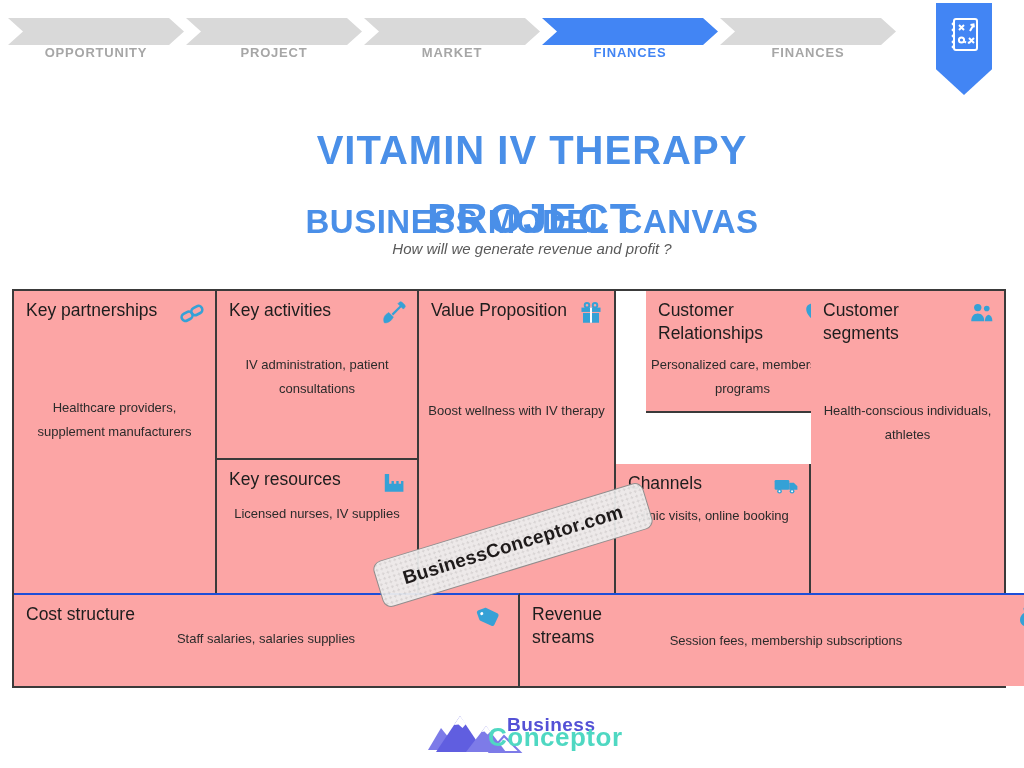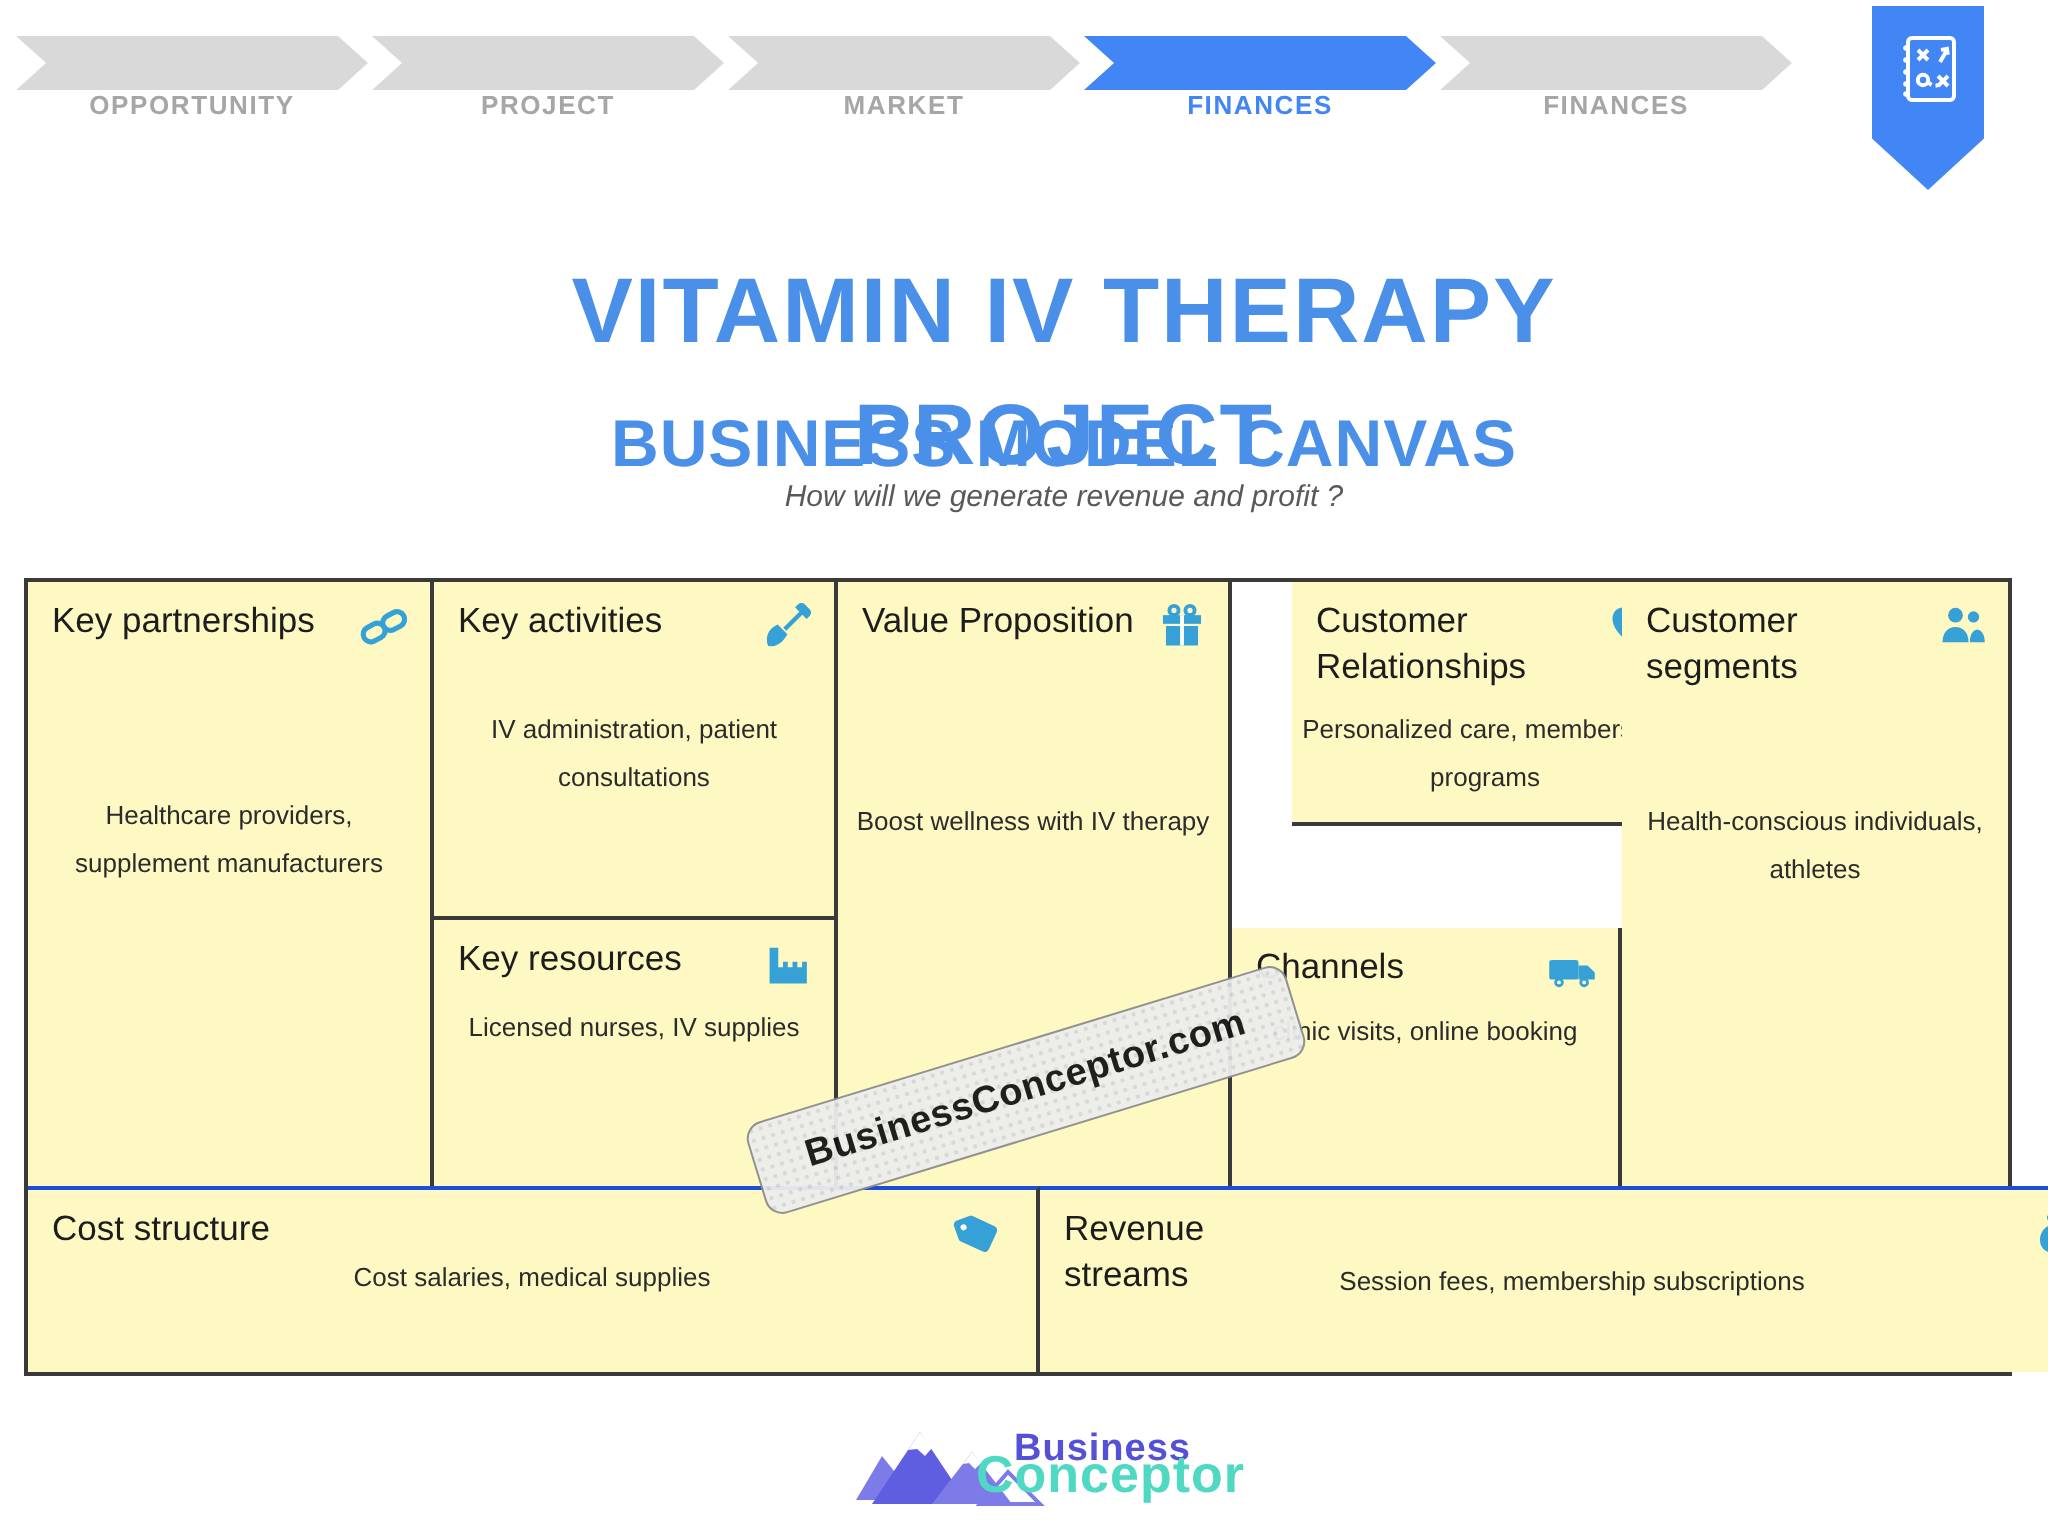--- a/index.html
+++ b/index.html
@@ -15,30 +15,30 @@
   .step-label { position:absolute; top:45px; width:176px; text-align:center;
     font-size:13px; font-weight:bold; letter-spacing:.8px; color:#a6a6a6; }
   .step-label.active { color:#4285f4; }
 
   .badge { position:absolute; left:936px; top:3px; width:56px; height:92px; background:#4285f4;
     clip-path:polygon(0 0,100% 0,100% 72%,50% 100%,0 72%); }
   .badge svg { position:absolute; left:11px; top:13px; }
 
   
   .title-wrap { position:absolute; left:40px; right:0; text-align:center; color:#4a8fe8; font-weight:bold; }
-  .title-line1 { top:128px; font-size:46px; letter-spacing:1px; }
+  .title-line1 { top:128px; font-size:40px; letter-spacing:1px; }
   .title-line2 { top:194px; font-size:43px; letter-spacing:1px; z-index:3; }
   .canvas-heading { top:203px; font-size:33px; letter-spacing:.5px; z-index:2; }
   .subtitle { position:absolute; left:40px; right:0; top:240px; text-align:center;
     font-style:italic; font-size:15px; color:#595959; font-weight:normal; }
 
   
   .canvas { position:absolute; left:12px; top:289px; width:994px; height:399px;
     border:2px solid #3a3a3a; }
-  .cell { position:absolute; background:#fef9c3; }
+  .cell { position:absolute; background:#fca5a5; }
   .br { border-right:2px solid #3a3a3a; }
   .bb { border-bottom:2px solid #3a3a3a; }
   .bt { border-top:2px solid #1d4ed8; }
   .cell-title { position:absolute; top:8px; left:12px; right:42px;
     font-size:17.5px; color:#1d1d1d; line-height:1.32; }
   .cell-icon { position:absolute; top:9px; right:10px; width:26px; height:26px; }
   .cell-icon svg { width:26px; height:26px; }
   .cell-content { position:absolute; left:4px; right:4px; text-align:center;
     font-size:13px; color:#2b2b2b; line-height:1.85; }
 
@@ -210,21 +210,21 @@
     <div class="cell bt br" id="cell-cost">
       <div class="cell-title">Cost structure</div>
       <span class="cell-icon" style="right:16px">
         <svg viewBox="0 0 24 24" fill="#35a1d6">
           <g transform="rotate(-20 12 12)">
             <path d="M20.4 11.3 l-7.9 -7.9 C12.1 3 11.6 2.8 11.1 2.8 H5 C3.8 2.8 2.8 3.8 2.8 5 v6.1 c0 .5 .2 1 .6 1.4 l7.9 7.9 c.8 .8 2.1 .8 2.9 0 l6.2 -6.2 c.8 -.8 .8 -2.1 0 -2.9 z"></path>
             <circle cx="6.8" cy="6.8" r="1.4" fill="#ffffff"></circle>
           </g>
         </svg>
       </span>
-      <div class="cell-content">Cost salaries, medical supplies</div>
+      <div class="cell-content">Staff salaries, salaries supplies</div>
     </div>
 
     <div class="cell bt" id="cell-rev">
       <div class="cell-title">Revenue streams</div>
       <span class="cell-icon">
         <svg viewBox="0 0 24 24" fill="#35a1d6">
           <path d="M9 7.5 C7 5.8 6.5 4.3 7.2 3.5 h9.6 c.7 .8 .2 2.3 -1.8 4z"></path>
           <path d="M12 7.2 c5 0 8.3 3.2 8.3 7.6 c0 4 -3.3 6.4 -8.3 6.4 s-8.3 -2.4 -8.3 -6.4 c0 -4.4 3.3 -7.6 8.3 -7.6z"></path>
           <text x="12" y="17.6" text-anchor="middle" font-size="9.5" font-weight="bold" fill="#ffffff" font-family="Liberation Sans, sans-serif">$</text>
         </svg>

